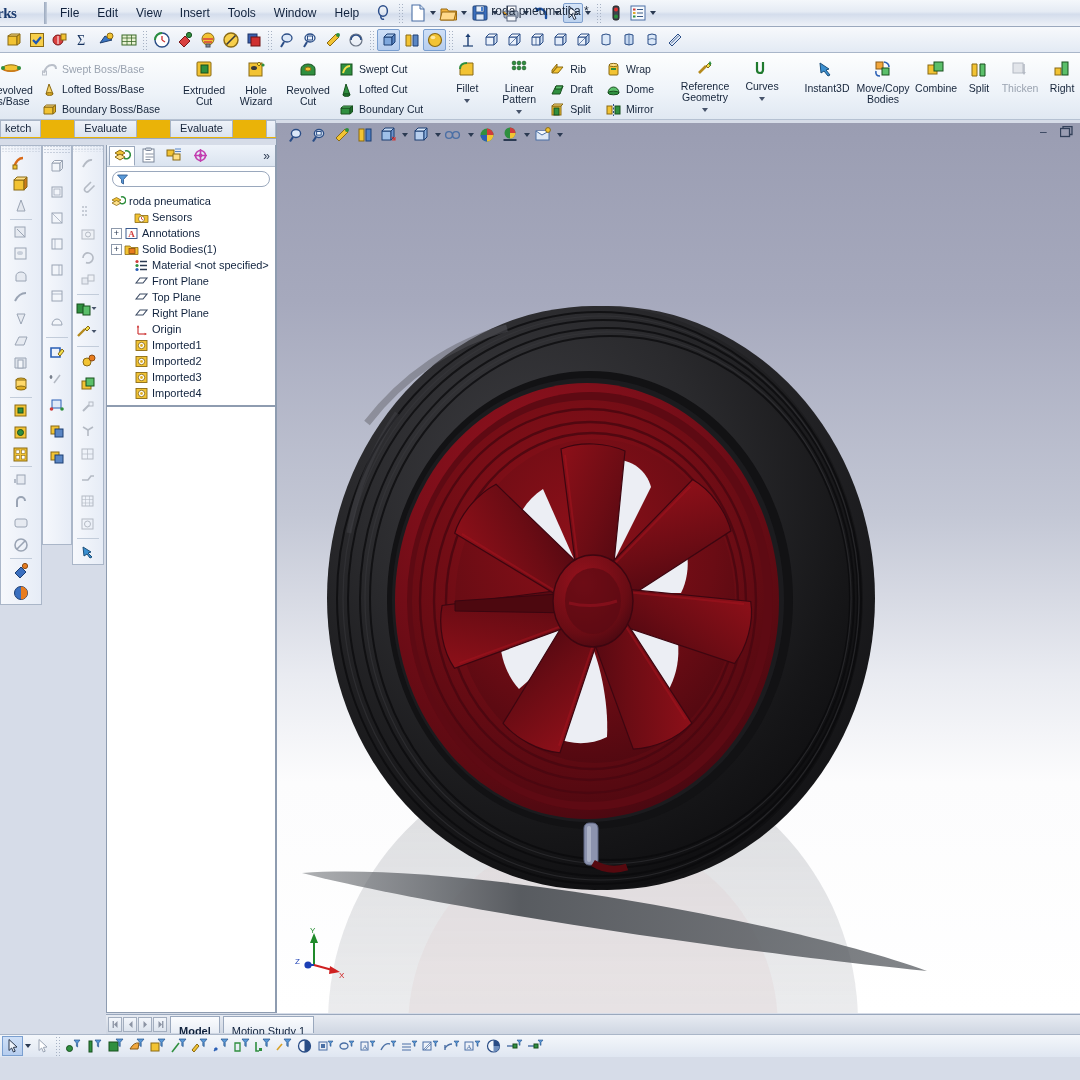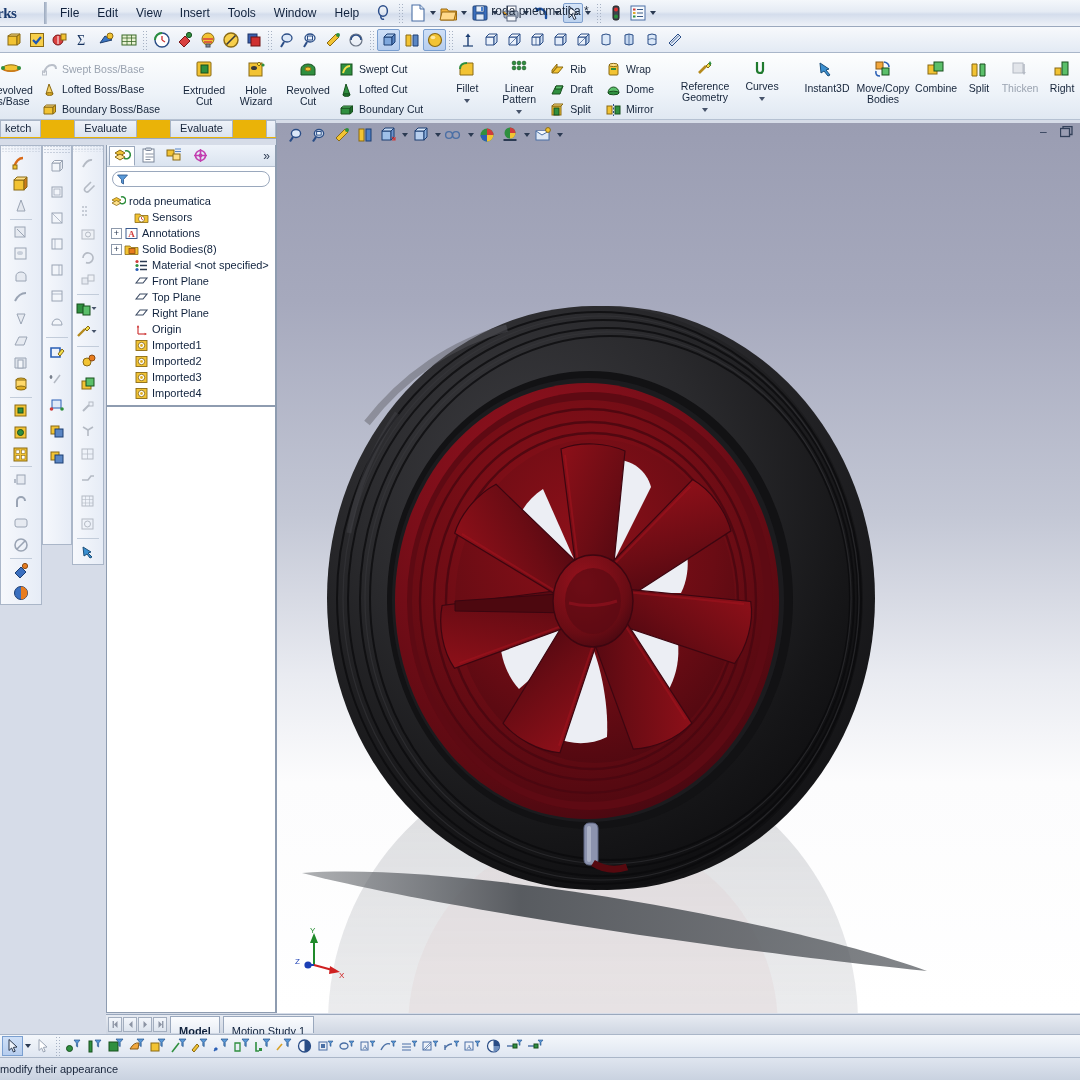--- a/index.html
+++ b/index.html
@@ -1102,21 +1102,21 @@
       </div>
 
       <div class="tnode" style="padding-left:0px">
         <span class="tplus">+</span>
         <span class="ticon">
           <svg width="15" height="15" viewBox="0 0 15 15">
             <path d="M1 4 h5 l1 1.5 h7 v7 h-13z" fill="#f2c333" stroke="#8a6a14" stroke-width="0.8"></path>
             <rect x="5" y="6.5" width="6" height="5" fill="#e87c1e" stroke="#8a4a12" stroke-width="0.8"></rect>
           </svg>
           </span>
-        <span class="tlabel">Solid Bodies(8)</span>
+        <span class="tlabel">Solid Bodies(1)</span>
       </div>
 
       <div class="tnode" style="padding-left:10px">
         <span class="tspace"></span>
         <span class="ticon">
           <svg width="15" height="15" viewBox="0 0 15 15">
             <circle cx="3" cy="3.5" r="1.6" fill="#cf3b3b"></circle>
             <circle cx="3" cy="7.5" r="1.6" fill="#2f8f3f"></circle>
             <circle cx="3" cy="11.5" r="1.6" fill="#2a5fb5"></circle>
             <path d="M6 3.5 h7 M6 7.5 h7 M6 11.5 h7" stroke="#2b3a52" stroke-width="1.3"></path>
@@ -1686,17 +1686,14 @@
       </div>
     <div class="bb">
       <svg width="17" height="16" viewBox="0 0 17 16">
           <path d="M1 8 h7" stroke="#4a6fa5" stroke-width="1.4"></path>
           <rect x="7" y="6" width="4" height="4" fill="#2f8f3f" stroke="#18501f"></rect>
           <path d="M11 2 h5 l-2 2.4 v3 l-1-0.6v-2.4z" fill="#5a9ad8" stroke="#27538c" stroke-width="0.6"></path>
         </svg>
       </div>
   </div>
 
-  <div class="statusbar">
-    <span>modify their appearance</span>
-  </div>
 
 </div>
 
 </body></html>

